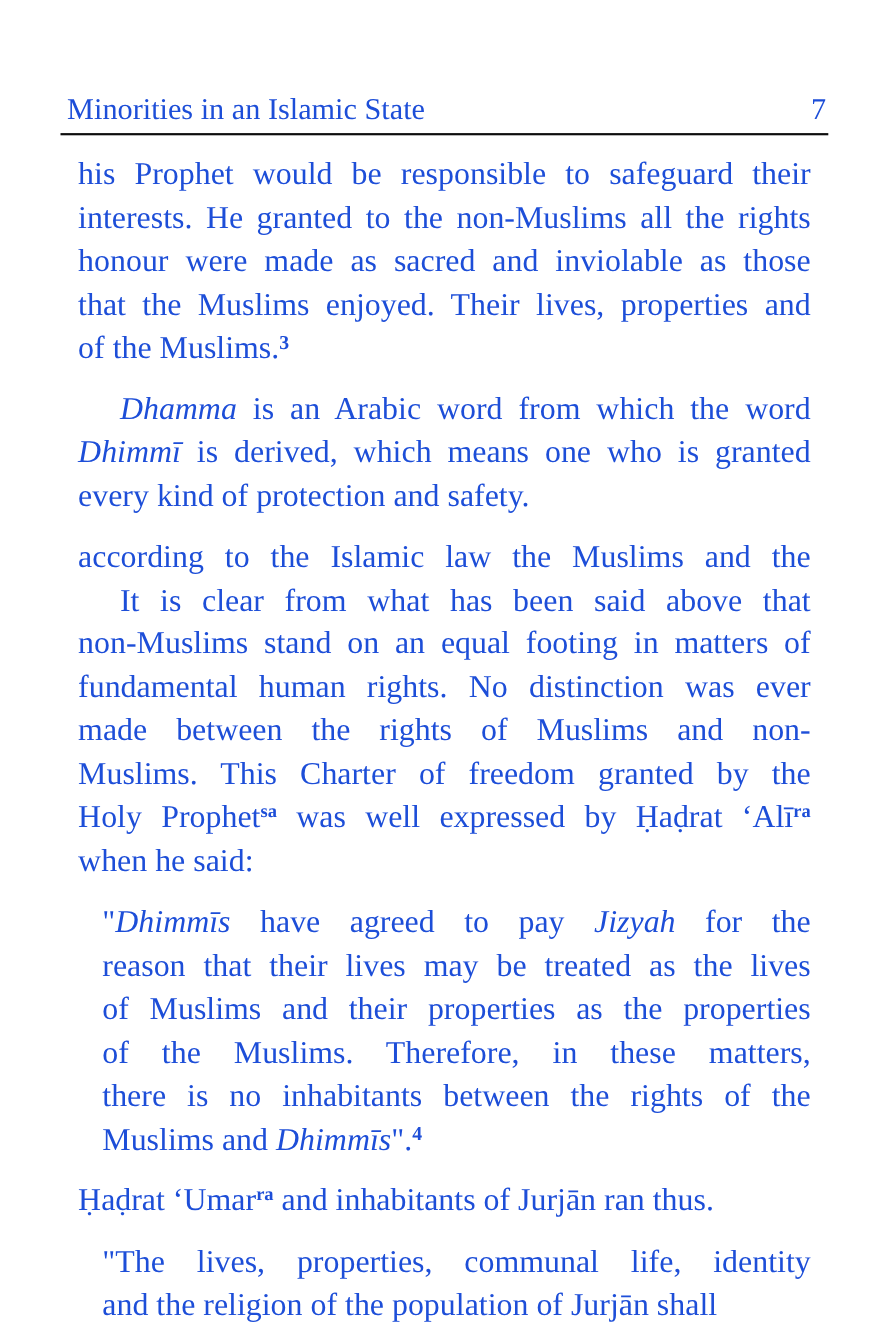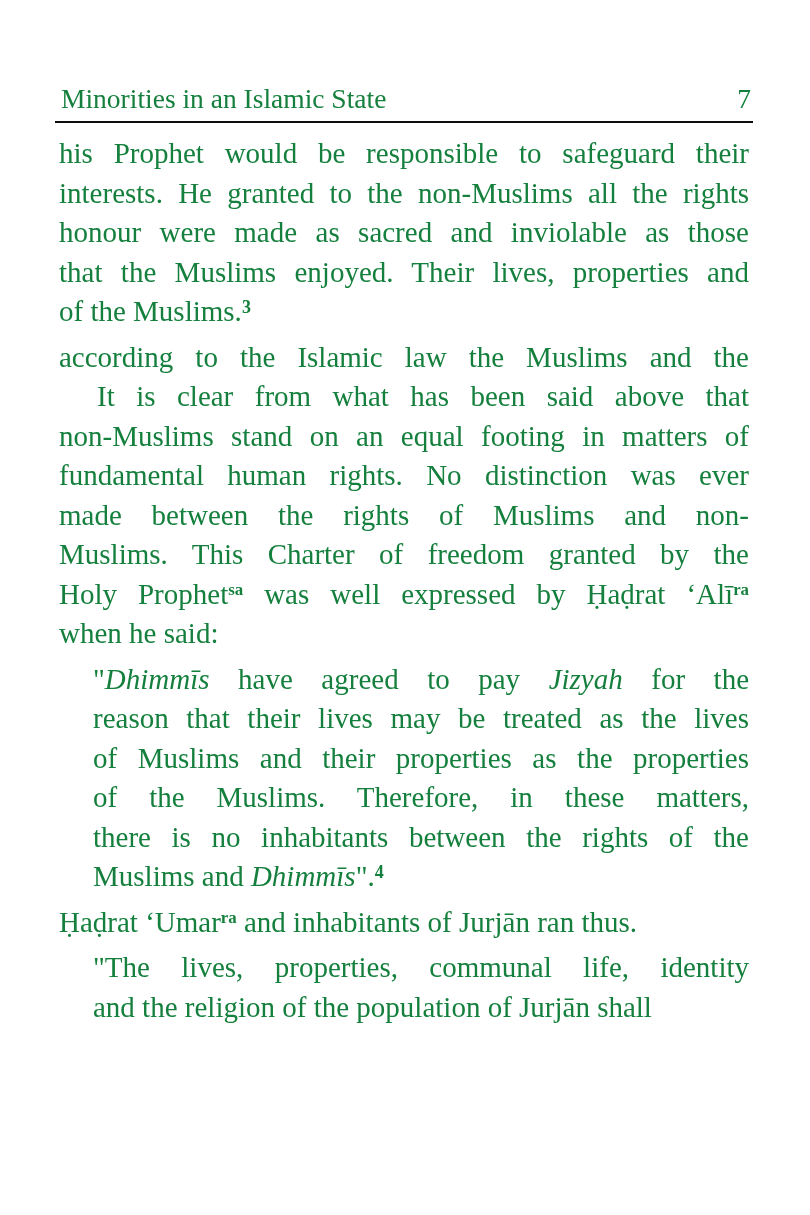--- a/index.html
+++ b/index.html
@@ -7,41 +7,41 @@
     padding: 0;
     background: #ffffff;
   }
   .page {
     position: relative;
     width: 810px;
     height: 1215px;
     background: #ffffff;
     overflow: hidden;
     font-family: "Liberation Serif", "DejaVu Serif", serif;
-    color: #15803d;
+    color: #1d4ed8;
     -webkit-font-smoothing: antialiased;
   }
   .inner {
     padding: 82px 57px 0 55px; 
   }
   .running-head {
     display: flex;
     justify-content: space-between;
     align-items: baseline;
     font-size: 27.5px;
     line-height: 34px;
     padding: 0 2px 5px 6px;
     border-bottom: 2.5px solid #0d0d0d;
   }
   .page-body {
     margin-top: 11px;
     font-size: 29px;
     line-height: 39.5px;
   }
-  .para { margin: 4px; }
+  .para { margin: 16px; }
   .para + .para { margin-top: 6px; }
   .para.quote { margin-left: 38px; }
   .line {
     text-align: justify;
     text-align-last: justify;
   }
   .line.last { text-align-last: left; }
   .line.indent { text-indent: 38px; }
   .i { font-style: italic; }
   .sup {
@@ -70,20 +70,25 @@
     </div>
     <div class="page-body">
         <div class="para body">
           <div class="line"><span>his Prophet would be responsible to safeguard their</span></div>
           <div class="line"><span>interests. He granted to the non-Muslims all the rights</span></div>
           <div class="line"><span>honour were made as sacred and inviolable as those</span></div>
           <div class="line"><span>that the Muslims enjoyed. Their lives, properties and</span></div>
           <div class="line last"><span>of the Muslims.</span><span class="supb">3</span></div>
         </div>
         <div class="para body">
+          <div class="line indent"><span class="i">Dhamma</span><span> is an Arabic word from which the word</span></div>
+          <div class="line"><span class="i">Dhimmī</span><span> is derived, which means one who is granted</span></div>
+          <div class="line last"><span>every kind of protection and safety.</span></div>
+        </div>
+        <div class="para body">
           <div class="line"><span>according to the Islamic law the Muslims and the</span></div>
           <div class="line indent"><span>It is clear from what has been said above that</span></div>
           <div class="line"><span>non-Muslims stand on an equal footing in matters of</span></div>
           <div class="line"><span>fundamental human rights. No distinction was ever</span></div>
           <div class="line"><span>made between the rights of Muslims and non-</span></div>
           <div class="line"><span>Muslims. This Charter of freedom granted by the</span></div>
           <div class="line"><span>Holy Prophet</span><span class="sup">sa</span><span> was well expressed by Ḥaḍrat ‘Alī</span><span class="sup">ra</span></div>
           <div class="line last"><span>when he said:</span></div>
         </div>
         <div class="para quote">

